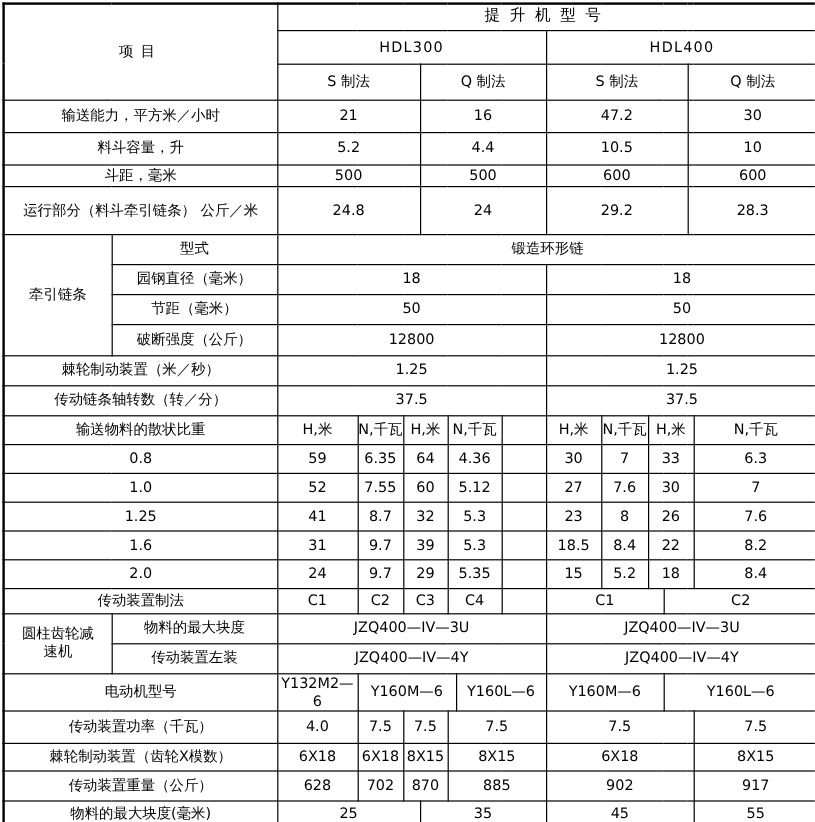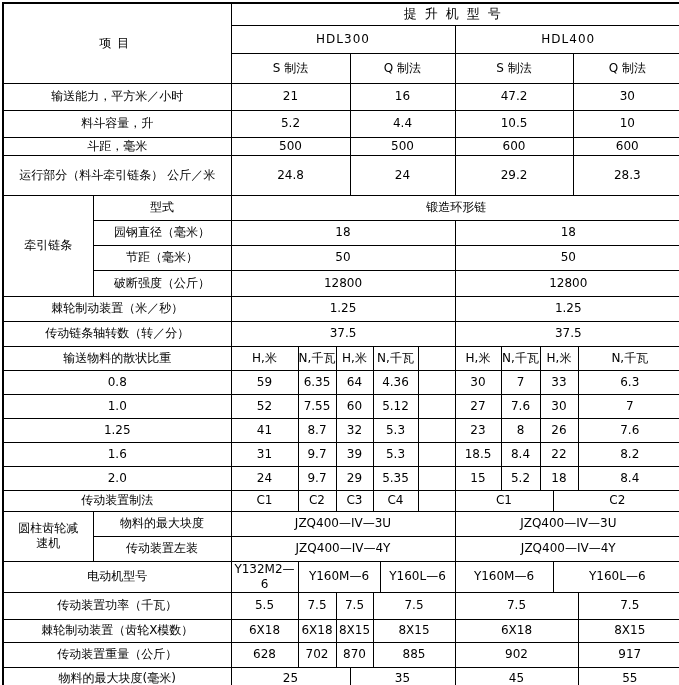--- a/index.html
+++ b/index.html
@@ -215,21 +215,21 @@
       <tr style="height: 22px;">
         <td colspan="2">电动机型号</td>
         <td>Y132M2—6</td>
         <td colspan="4">Y160M—6</td>
         <td colspan="2">Y160L—6</td>
         <td colspan="3">Y160M—6</td>
         <td colspan="3">Y160L—6</td>
       </tr>
       <tr style="height: 27px;">
         <td colspan="2">传动装置功率（千瓦）</td>
-        <td>5.5</td>
+        <td>4.0</td>
         <td>7.5</td>
         <td colspan="2">7.5</td>
         <td colspan="3">7.5</td>
         <td colspan="5">7.5</td>
         <td>7.5</td>
       </tr>
       <tr style="height: 23px;">
         <td colspan="2">棘轮制动装置（齿轮X模数）</td>
         <td>6X18</td>
         <td>6X18</td>

